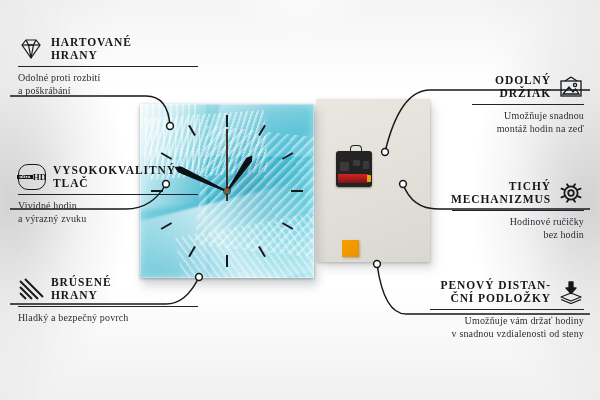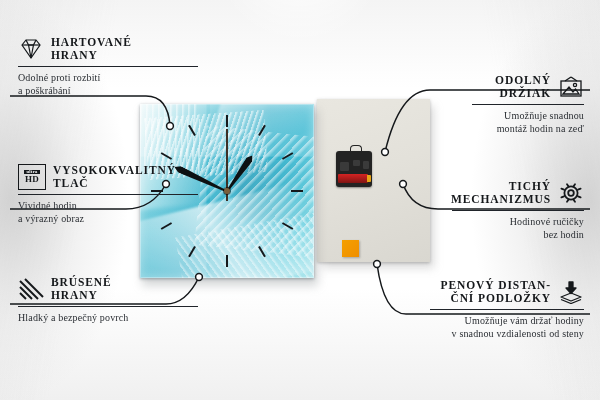--- a/index.html
+++ b/index.html
@@ -122,22 +122,22 @@
   }
   .feat.right .titles{text-align:right;}
   .feat .rule{height:1px;background:#20242a;margin:4px 0 4px 0;}
   .feat .sub{
     font-family:"Liberation Serif", serif;font-size:10px;color:#2a2e33;
     line-height:1.34;letter-spacing:.15px;
   }
   .feat.right .sub{text-align:right;}
   .ico{width:26px;height:24px;flex:0 0 26px;display:block;}
   .hdbox{
-    width:26px;height:24px;border:1.3px solid #15181b;border-radius:0;
-    display:flex;flex-direction:column;align-items:center;justify-content:center;
+    width:26px;height:24px;border:1.3px solid #15181b;border-radius:10px;
+    display:flex;flex-direction:row;align-items:center;justify-content:center;
     line-height:1;flex:0 0 26px;
   }
   .hdbox .u{font-size:4.6px;font-weight:bold;letter-spacing:.3px;background:#15181b;color:#fff;padding:0 2px;}
   .hdbox .h{font-size:9px;font-weight:bold;letter-spacing:.2px;color:#15181b;margin-top:1px;}
 
   
   #f-glass   {left:18px;  top:36px;}
   #f-print   {left:18px;  top:164px;}
   #f-edges   {left:18px;  top:276px;}
   #f-holder  {left:472px; top:50px;  width:112px;margin-top:24px;}
@@ -253,21 +253,21 @@
         <span class="h">HD</span>
       </div>
       <div class="titles">
         <div class="t1">VYSOKOKVALITNÝ</div>
         <div class="t2">TLAČ</div>
       </div>
     </div>
     <div class="rule"></div>
     <div class="sub">
       <div>Vividné hodin</div>
-      <div>a výrazný obraz</div>
+      <div>a výrazný zvuku</div>
     </div>
   </div>
 
   <div class="feat left" id="f-edges">
     <div class="head">
       <svg class="ico" viewBox="0 0 26 24">
         <g stroke="#15181b" stroke-width="2">
           <path d="M2 4 L20 22"></path>
             <path d="M2 10 L14 22"></path>
             <path d="M2 16 L8 22"></path>

